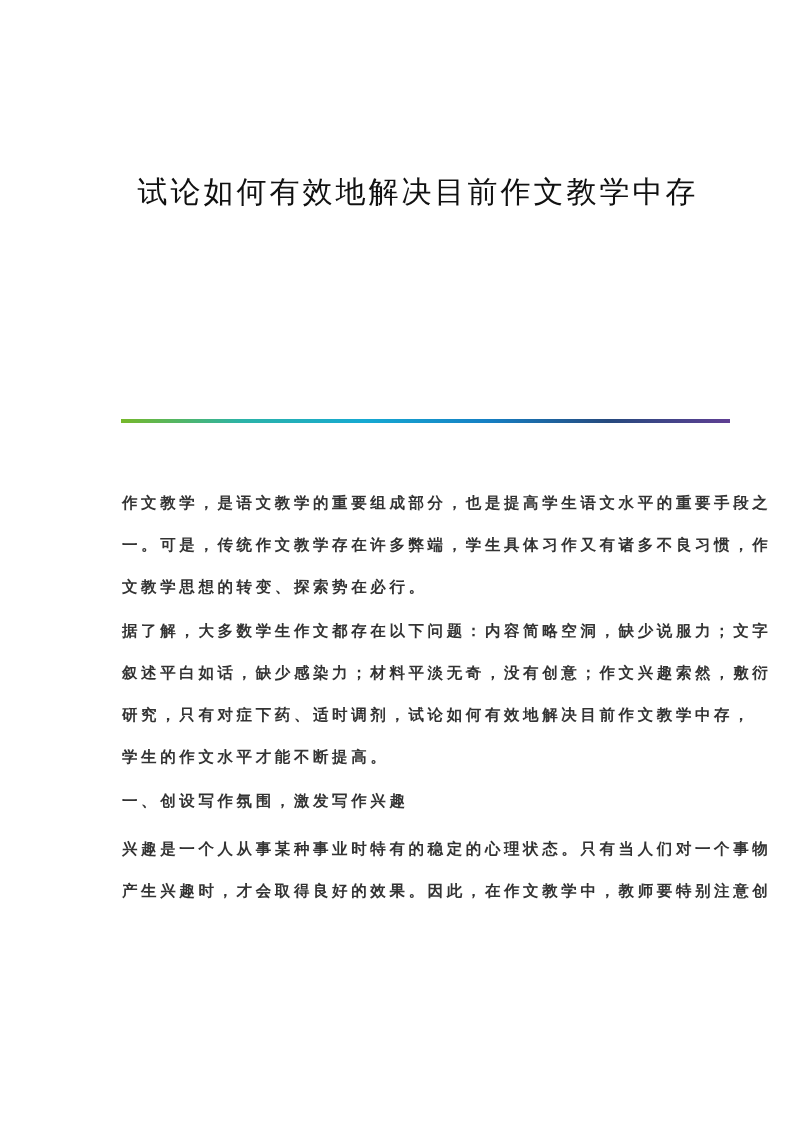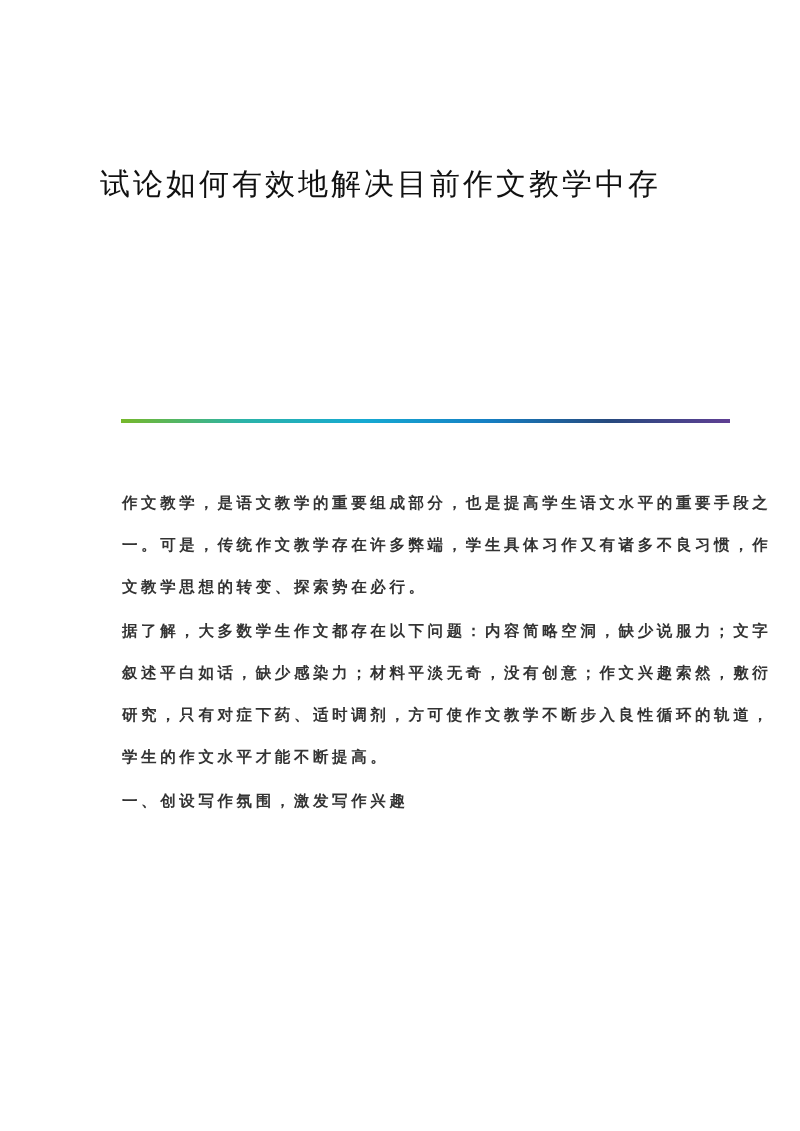--- a/index.html
+++ b/index.html
@@ -18,26 +18,26 @@
       position: absolute;
       left: 0; top: 0;
       width: 800px;
       height: 1131px;
       background: #ffffff;
     }
     .title {
       position: absolute;
       left: 100px;
       width: 620px;
-      text-align: left;
+      text-align: center;
       color: #111111;
       font-size: 30px;
       letter-spacing: 3px;
       white-space: nowrap;
-      margin: 0;
+      margin: 8px;
       font-weight: normal;
     }
     .title-line-1 { top: 164px; }
     .title-line-2 { top: 274px; }
     .divider {
       position: absolute;
       left: 121px;
       top: 419px;
       width: 609px;
       height: 4px;
@@ -79,27 +79,31 @@
       <span class="line">作文教学，是语文教学的重要组成部分，也是提高学生语文水平的重要手段之</span>
       <span class="line">一。可是，传统作文教学存在许多弊端，学生具体习作又有诸多不良习惯，作</span>
       <span class="line">文教学思想的转变、探索势在必行。</span>
     </div>
 
     <div class="gap-small"></div>
 
     <div class="para">
       <span class="line">据了解，大多数学生作文都存在以下问题：内容简略空洞，缺少说服力；文字</span>
       <span class="line">叙述平白如话，缺少感染力；材料平淡无奇，没有创意；作文兴趣索然，敷衍</span>
-      <span class="line">研究，只有对症下药、适时调剂，方可使作文教学不断步入良性循环的轨道，</span>
+      <span class="line">研究，只有对症下药、适时调剂，试论如何有效地解决目前作文教学中存，</span>
       <span class="line">学生的作文水平才能不断提高。</span>
     </div>
 
     <div class="gap-small"></div>
 
     <div class="para">
       <span class="line">一、创设写作氛围，激发写作兴趣</span>
     </div>
 
     <div class="gap-heading"></div>
 
+    <div class="para">
+      <span class="line">兴趣是一个人从事某种事业时特有的稳定的心理状态。只有当人们对一个事物</span>
+      <span class="line">产生兴趣时，才会取得良好的效果。因此，在作文教学中，教师要特别注意创</span>
+    </div>
 
   </div>
 </div>
 
 </body></html>

